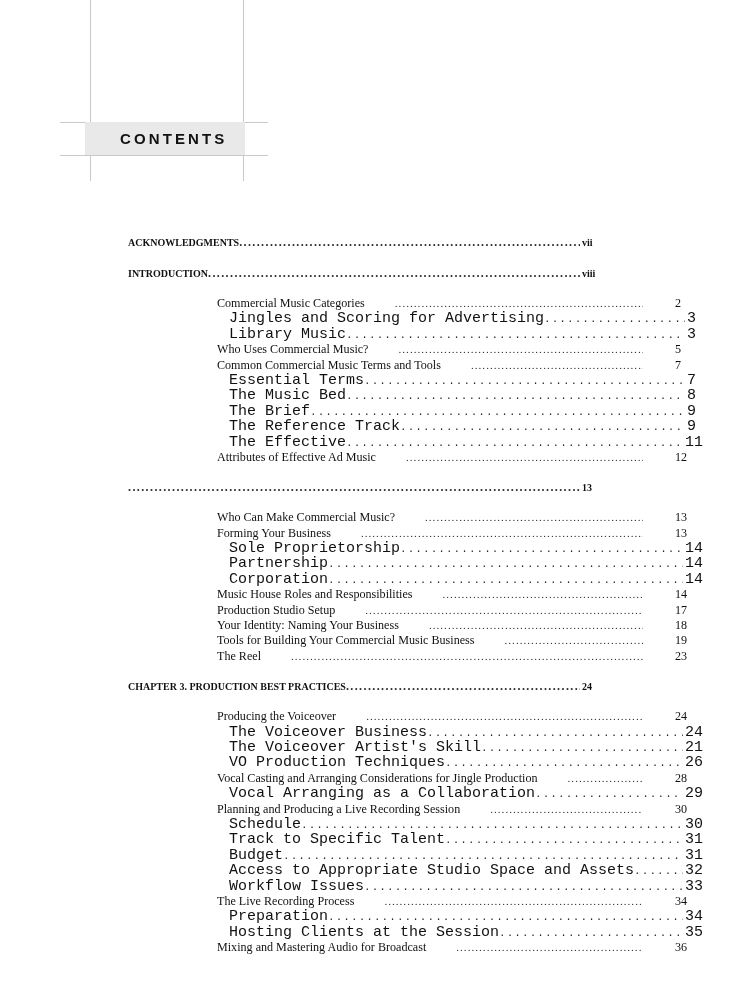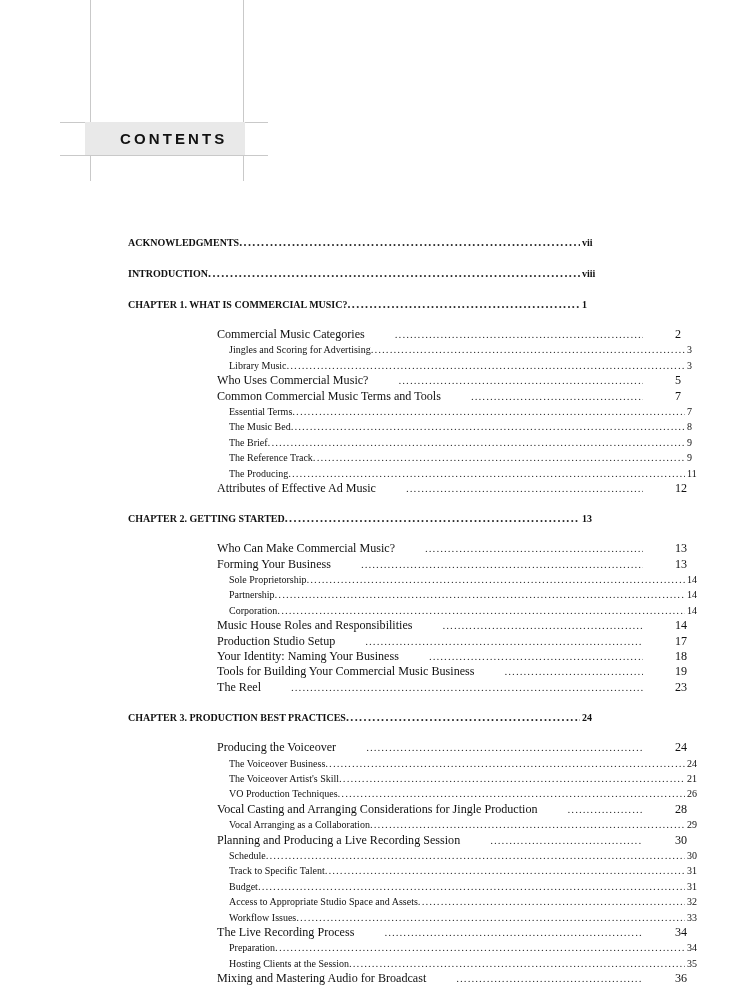--- a/index.html
+++ b/index.html
@@ -133,24 +133,25 @@
     font-size: 12.1px;
     height: 15.4px;
     line-height: 15.4px;
     padding-left: 89px;
     gap: 30px;
   }
   .row.level-1 .page { min-width: 16px; }
 
   
   .row.level-2 {
-    font-size: 10px;
+    font-size: 15px;
     height: 15.4px;
     line-height: 15.4px;
     padding-left: 101px;
+    font-family: Liberation Mono, monospace;
   }
   .row.level-2 .page { min-width: 16px; }
 
   .gap-chapter { height: 14px; }
 </style>
 </head>
 <body>
 
 <div class="toc-header">
   <div class="vrule left"></div>
@@ -165,27 +166,20 @@
     <div class="row level-top">
       <span class="label">ACKNOWLEDGMENTS</span>
       <span class="leader"></span>
       <span class="page">vii</span>
     </div>
     <div class="row level-top">
       <span class="label">INTRODUCTION</span>
       <span class="leader"></span>
       <span class="page">viii</span>
     </div>
-    <div class="chapter-wrap">
-      <div class="row level-top chapter">
-        <span class="label">CHAPTER 1. WHAT IS COMMERCIAL MUSIC?</span>
-        <span class="leader"></span>
-        <span class="page">1</span>
-      </div>
-    </div>
     <div class="row level-1">
       <span class="label">Commercial Music Categories</span>
       <span class="leader"></span>
       <span class="page">2</span>
     </div>
     <div class="row level-2">
       <span class="label">Jingles and Scoring for Advertising</span>
       <span class="leader"></span>
       <span class="page">3</span>
     </div>
@@ -218,33 +212,32 @@
       <span class="label">The Brief</span>
       <span class="leader"></span>
       <span class="page">9</span>
     </div>
     <div class="row level-2">
       <span class="label">The Reference Track</span>
       <span class="leader"></span>
       <span class="page">9</span>
     </div>
     <div class="row level-2">
-      <span class="label">The Producing</span>
+      <span class="label">The Effective</span>
       <span class="leader"></span>
       <span class="page">11</span>
     </div>
     <div class="row level-1">
       <span class="label">Attributes of Effective Ad Music</span>
       <span class="leader"></span>
       <span class="page">12</span>
     </div>
     <div class="gap-chapter"></div>
     <div class="chapter-wrap">
       <div class="row level-top chapter">
-        <span class="label">CHAPTER 2. GETTING STARTED</span>
         <span class="leader"></span>
         <span class="page">13</span>
       </div>
     </div>
     <div class="row level-1">
       <span class="label">Who Can Make Commercial Music?</span>
       <span class="leader"></span>
       <span class="page">13</span>
     </div>
     <div class="row level-1">

